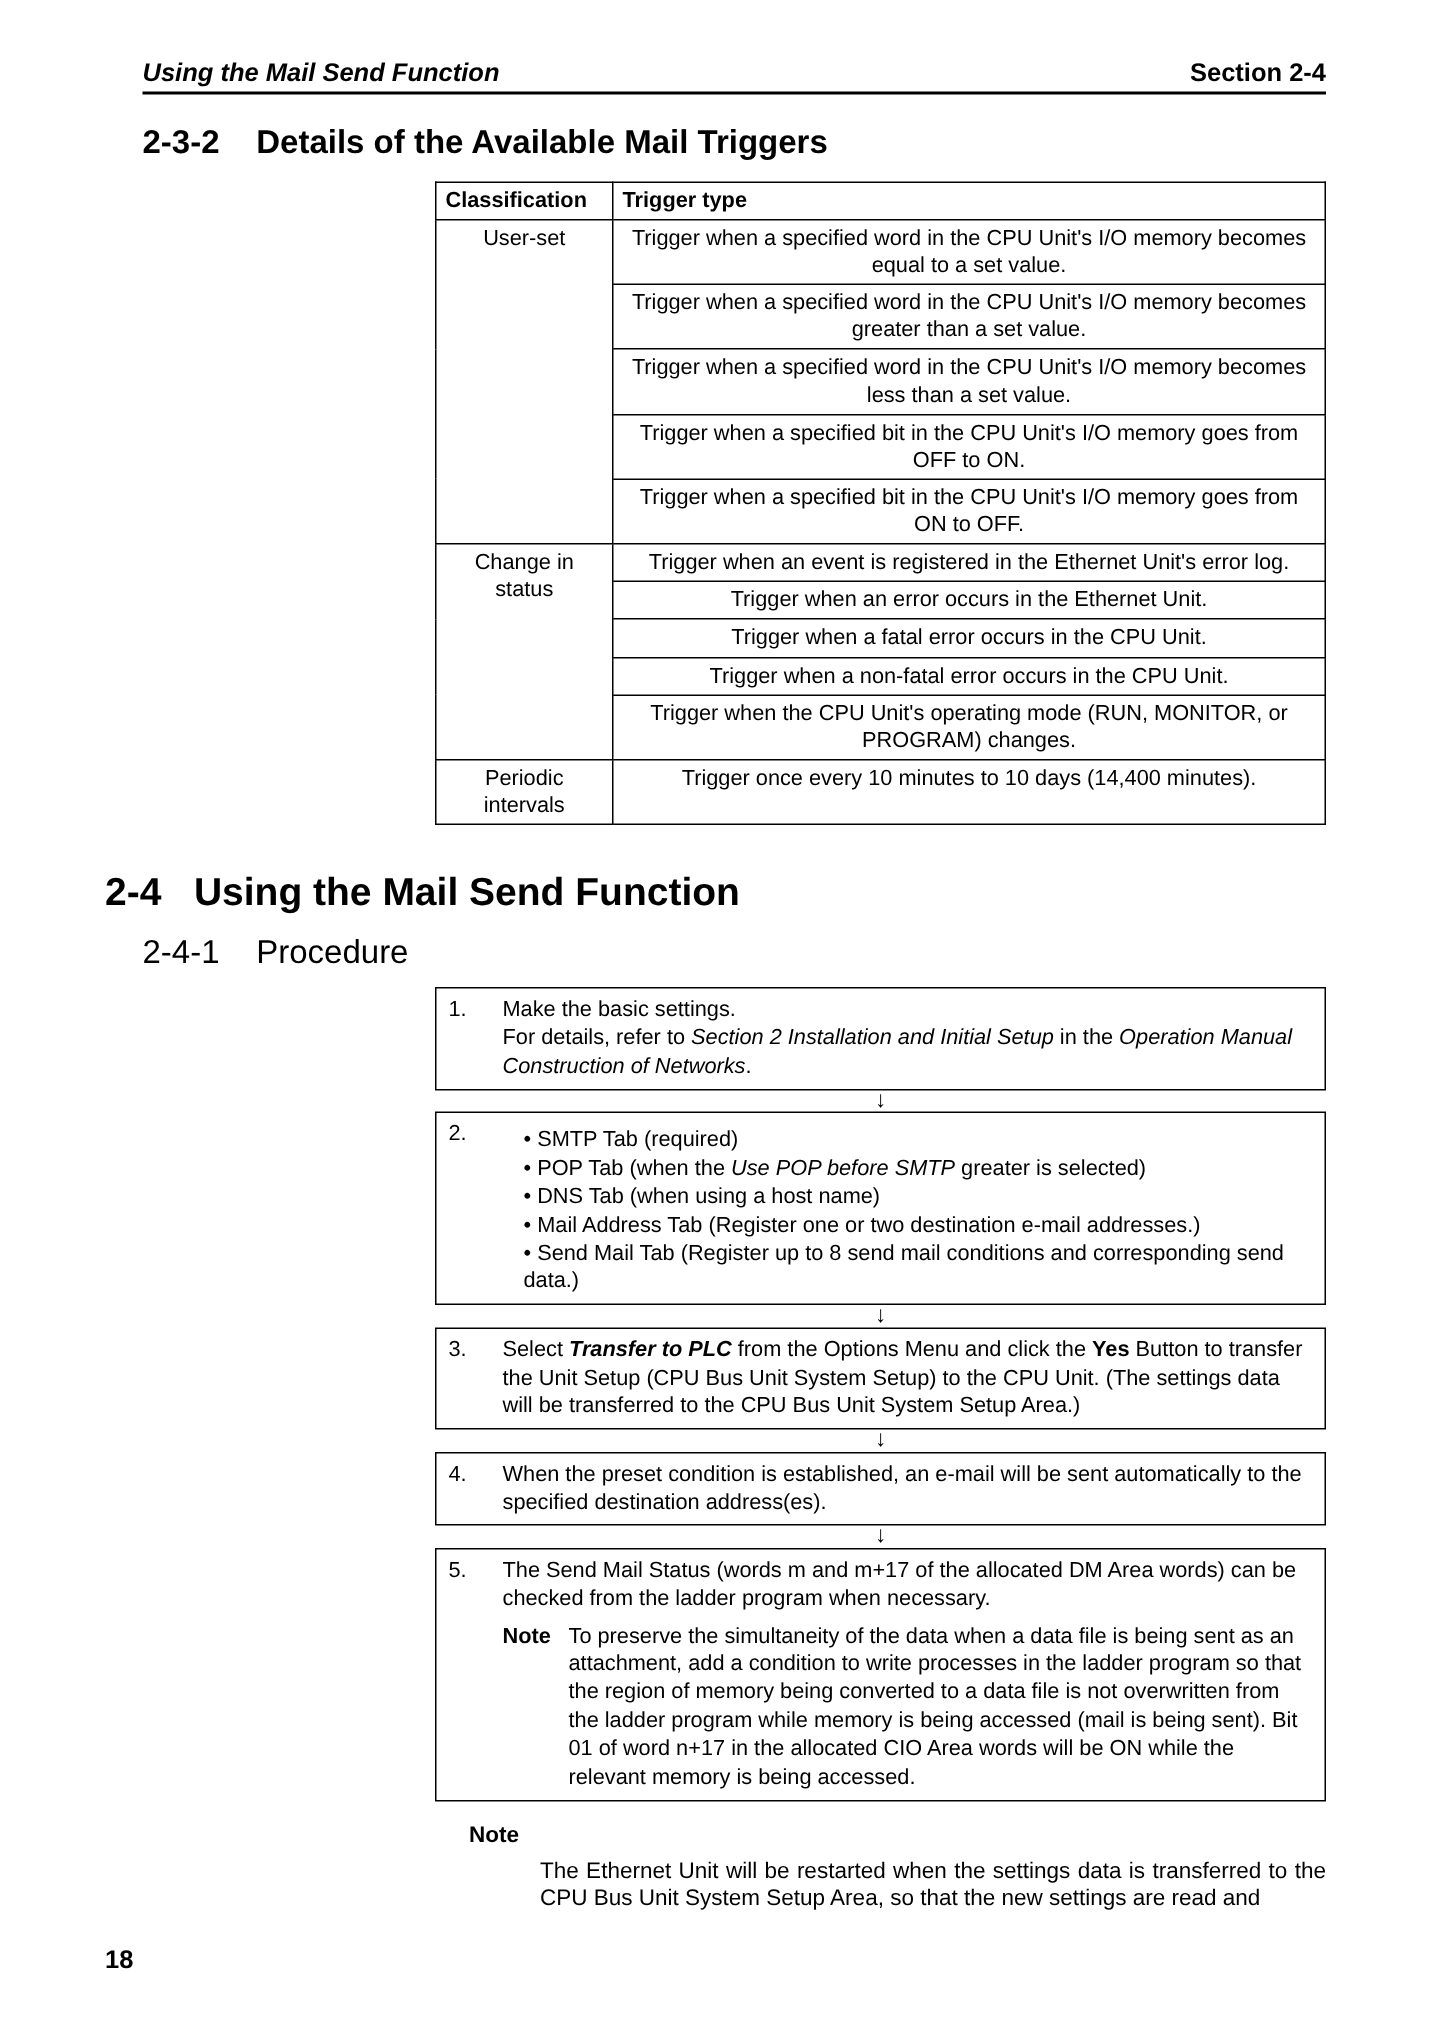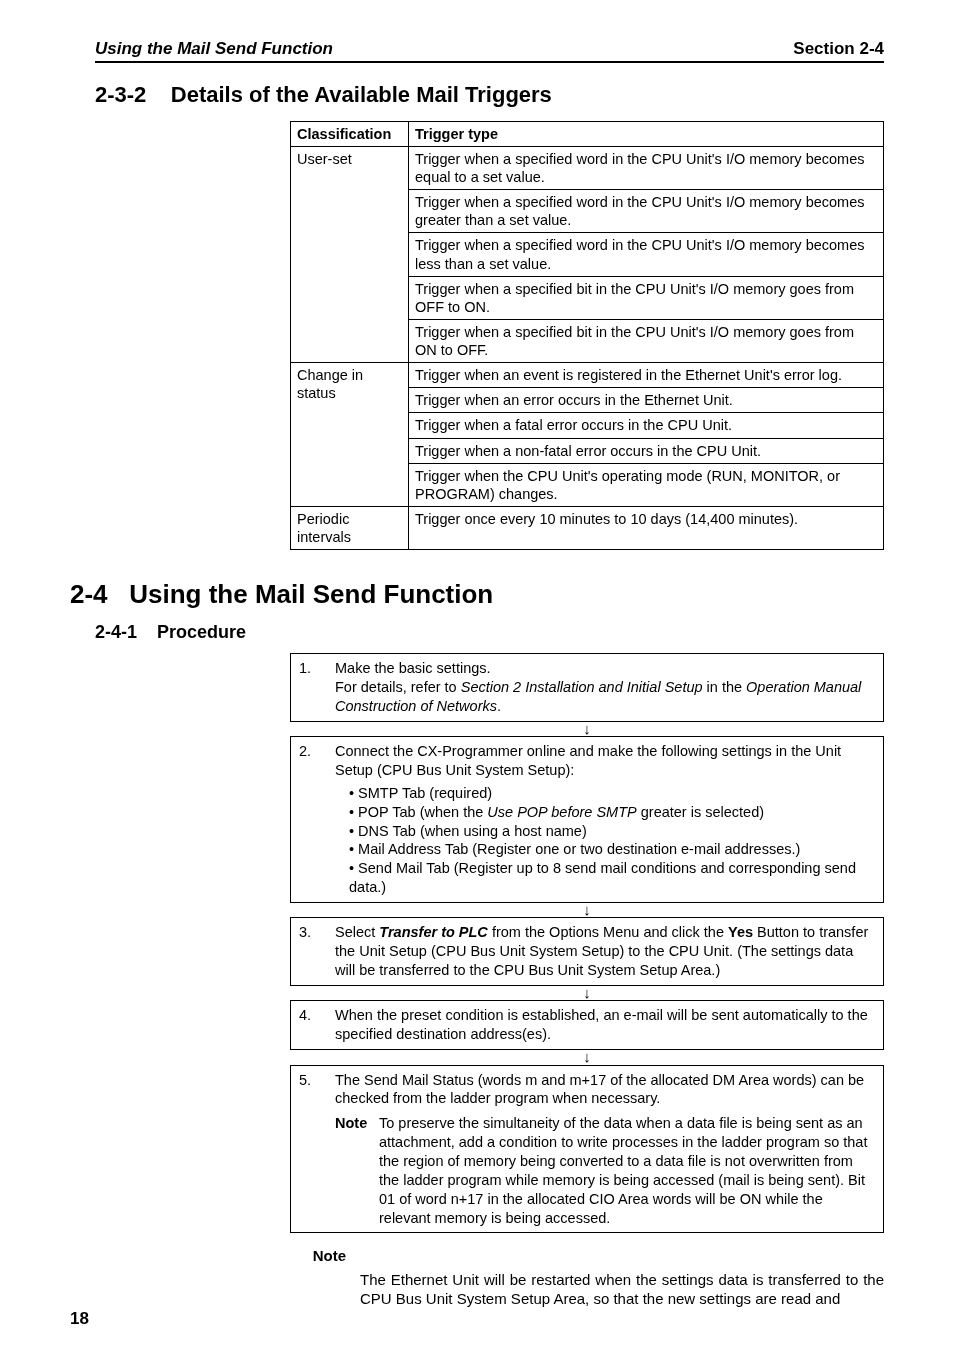--- a/index.html
+++ b/index.html
@@ -39,39 +39,39 @@
   .content-indent { margin-left: 195px; }
 
   table.triggers {
     border-collapse: collapse;
     width: 100%;
     table-layout: fixed;
   }
   table.triggers th, table.triggers td {
     border: 1px solid #000;
     padding: 3px 6px;
-    text-align: left;
+    text-align: center;
     vertical-align: top;
     font-size: 14.5px;
     line-height: 1.25;
   }
   table.triggers th {
     text-align: left;
     font-weight: bold;
   }
   table.triggers col.c1 { width: 118px; }
 
   h1.main {
     font-size: 26px;
     font-weight: bold;
     margin: 28px 0 10px -25px;
   }
   h2.sub {
-    font-size: 18px;
-    font-weight: bold;
+    font-size: 22px;
+    font-weight: normal;
     margin: 8px 0 10px 0;
   }
 
   .step {
     border: 1px solid #000;
     padding: 5px 8px 5px 8px;
     font-size: 14.5px;
     line-height: 1.3;
   }
   .step-row { display: flex; }
@@ -106,21 +106,21 @@
   .bottom-note {
     display: flex;
     margin-top: 14px;
   }
   .bottom-note .label { font-weight: bold; width: 56px; flex: none; text-align: right; padding-right: 14px;}
   .bottom-note .body { flex: 1; text-align: justify; margin-top: 24px; }
 
   .pageno {
     position: absolute;
     left: 70px;
-    bottom: 22px;
+    bottom: 34px;
     font-weight: bold;
     font-size: 17px;
   }
   .ital { font-style: italic; }
   .bolditalic { font-weight: bold; font-style: italic; }
   .bold { font-weight: bold; }
 </style>
 </head>
 <body>
 
@@ -206,21 +206,20 @@
           <span>For details, refer to </span><span class="ital">Section 2 Installation and Initial Setup</span><span> in the </span><span class="ital">Operation Manual Construction of Networks</span><span>.</span>
         </div>
       </div>
     </div>
     <div class="arrow">↓</div>
 
     <div class="step">
       <div class="step-row">
         <div class="step-num">2.</div>
         <div class="step-body">
-          <span>Connect the CX-Programmer online and make the following settings in the Unit Setup (CPU Bus Unit System Setup):</span>
           <ul>
             <li><span>SMTP Tab (required)</span></li>
             <li><span>POP Tab (when the </span><span class="ital">Use POP before SMTP</span><span> greater is selected)</span></li>
             <li><span>DNS Tab (when using a host name)</span></li>
             <li><span>Mail Address Tab (Register one or two destination e-mail addresses.)</span></li>
             <li><span>Send Mail Tab (Register up to 8 send mail conditions and corresponding send data.)</span></li>
           </ul>
         </div>
       </div>
     </div>

